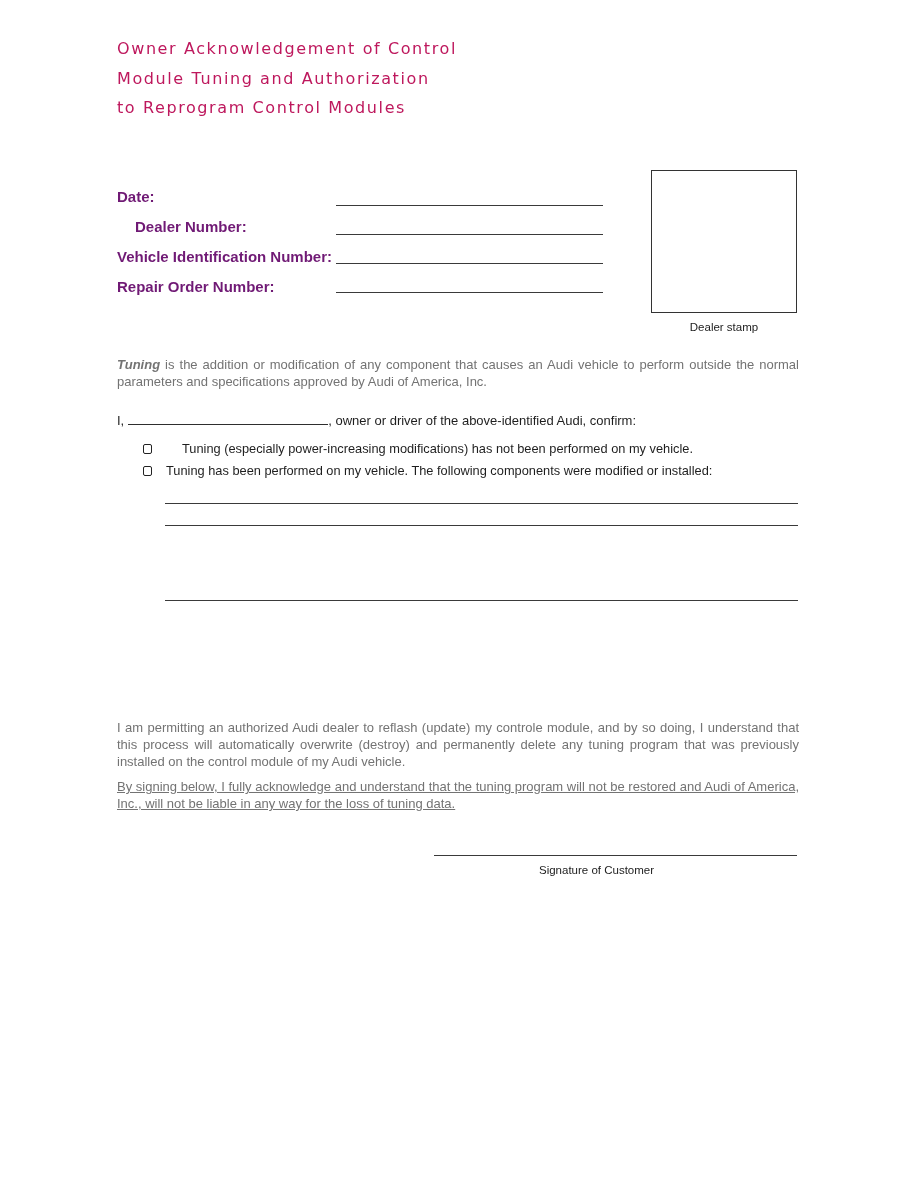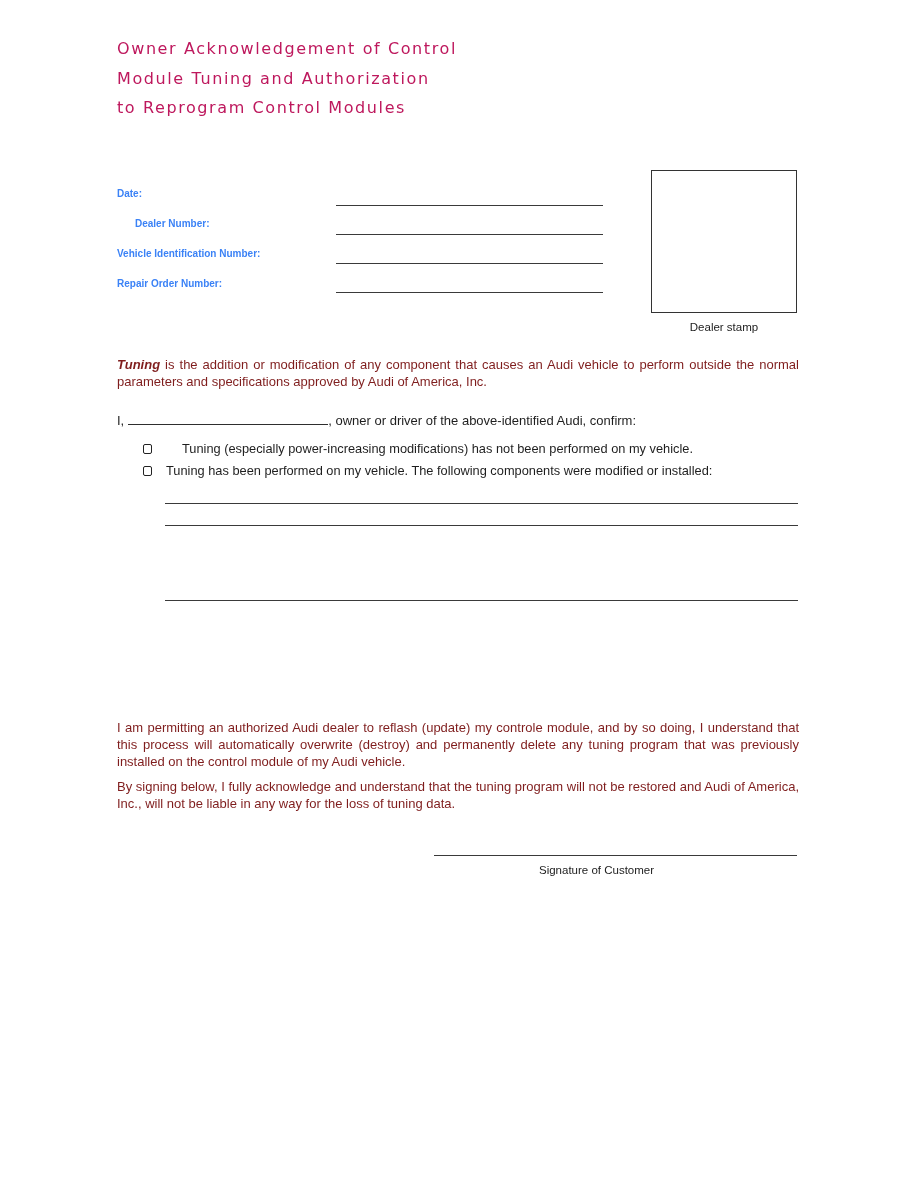--- a/index.html
+++ b/index.html
@@ -25,23 +25,23 @@
     font-family: "DejaVu Sans", sans-serif;
     font-size: 16px;
     line-height: 29.5px;
     letter-spacing: 1.6px;
     color: #be185d;
     white-space: pre-line;
   }
 
   .field-label {
     left: 117px;
-    font-size: 10px;
+    font-size: 15px;
     font-weight: bold;
-    color: #3b82f6;
+    color: #701a75;
   }
   .fill-line {
     border-bottom: 1.5px solid #3a3a3a;
     height: 0;
   }
   .field-line {
     left: 336px;
     width: 267px;
   }
 
@@ -59,21 +59,21 @@
     top: 321px;
     width: 146px;
     text-align: center;
     font-size: 11.5px;
     color: #222222;
   }
 
   .body-text {
     font-size: 13px;
     line-height: 17px;
-    color: #7f1d1d;
+    color: #737373;
   }
   .just { text-align: justify; }
 
   .def-para { left: 117px; top: 356px; width: 682px; }
   .def-term { font-weight: bold; font-style: italic; }
 
   .confirm-line { left: 117px; top: 413px; width: 700px; font-size: 13px; }
   .owner-underline {
     display: inline-block;
     width: 200px;
@@ -151,18 +151,18 @@
     <span class="check-glyph"></span>
     <span>Tuning has been performed on my vehicle. The following components were modified or installed:</span>
   </div>
 
   <div class="abs fill-line indent-line" style="top:503px;"></div>
   <div class="abs fill-line indent-line" style="top:525px;"></div>
 
   <div class="abs fill-line indent-line" style="top:600px;"></div>
 
   <div class="abs body-text just main-para" style="top:719px;">I am permitting an authorized Audi dealer to reflash (update) my controle module, and by so doing, I understand that this process will automatically overwrite (destroy) and permanently delete any tuning program that was previously installed on the control module of my Audi vehicle.</div>
-  <div class="abs body-text just main-para" style="top:778px;">By signing below, I fully acknowledge and understand that the tuning program will not be restored and Audi of America, Inc., will not be liable in any way for the loss of tuning data.</div>
+  <div class="abs body-text just main-para" style="top:778px;text-decoration:underline;">By signing below, I fully acknowledge and understand that the tuning program will not be restored and Audi of America, Inc., will not be liable in any way for the loss of tuning data.</div>
 
   <div class="abs fill-line sig-line"></div>
   <div class="abs sig-label">Signature of Customer</div>
 
 </div>
 
 </body></html>

